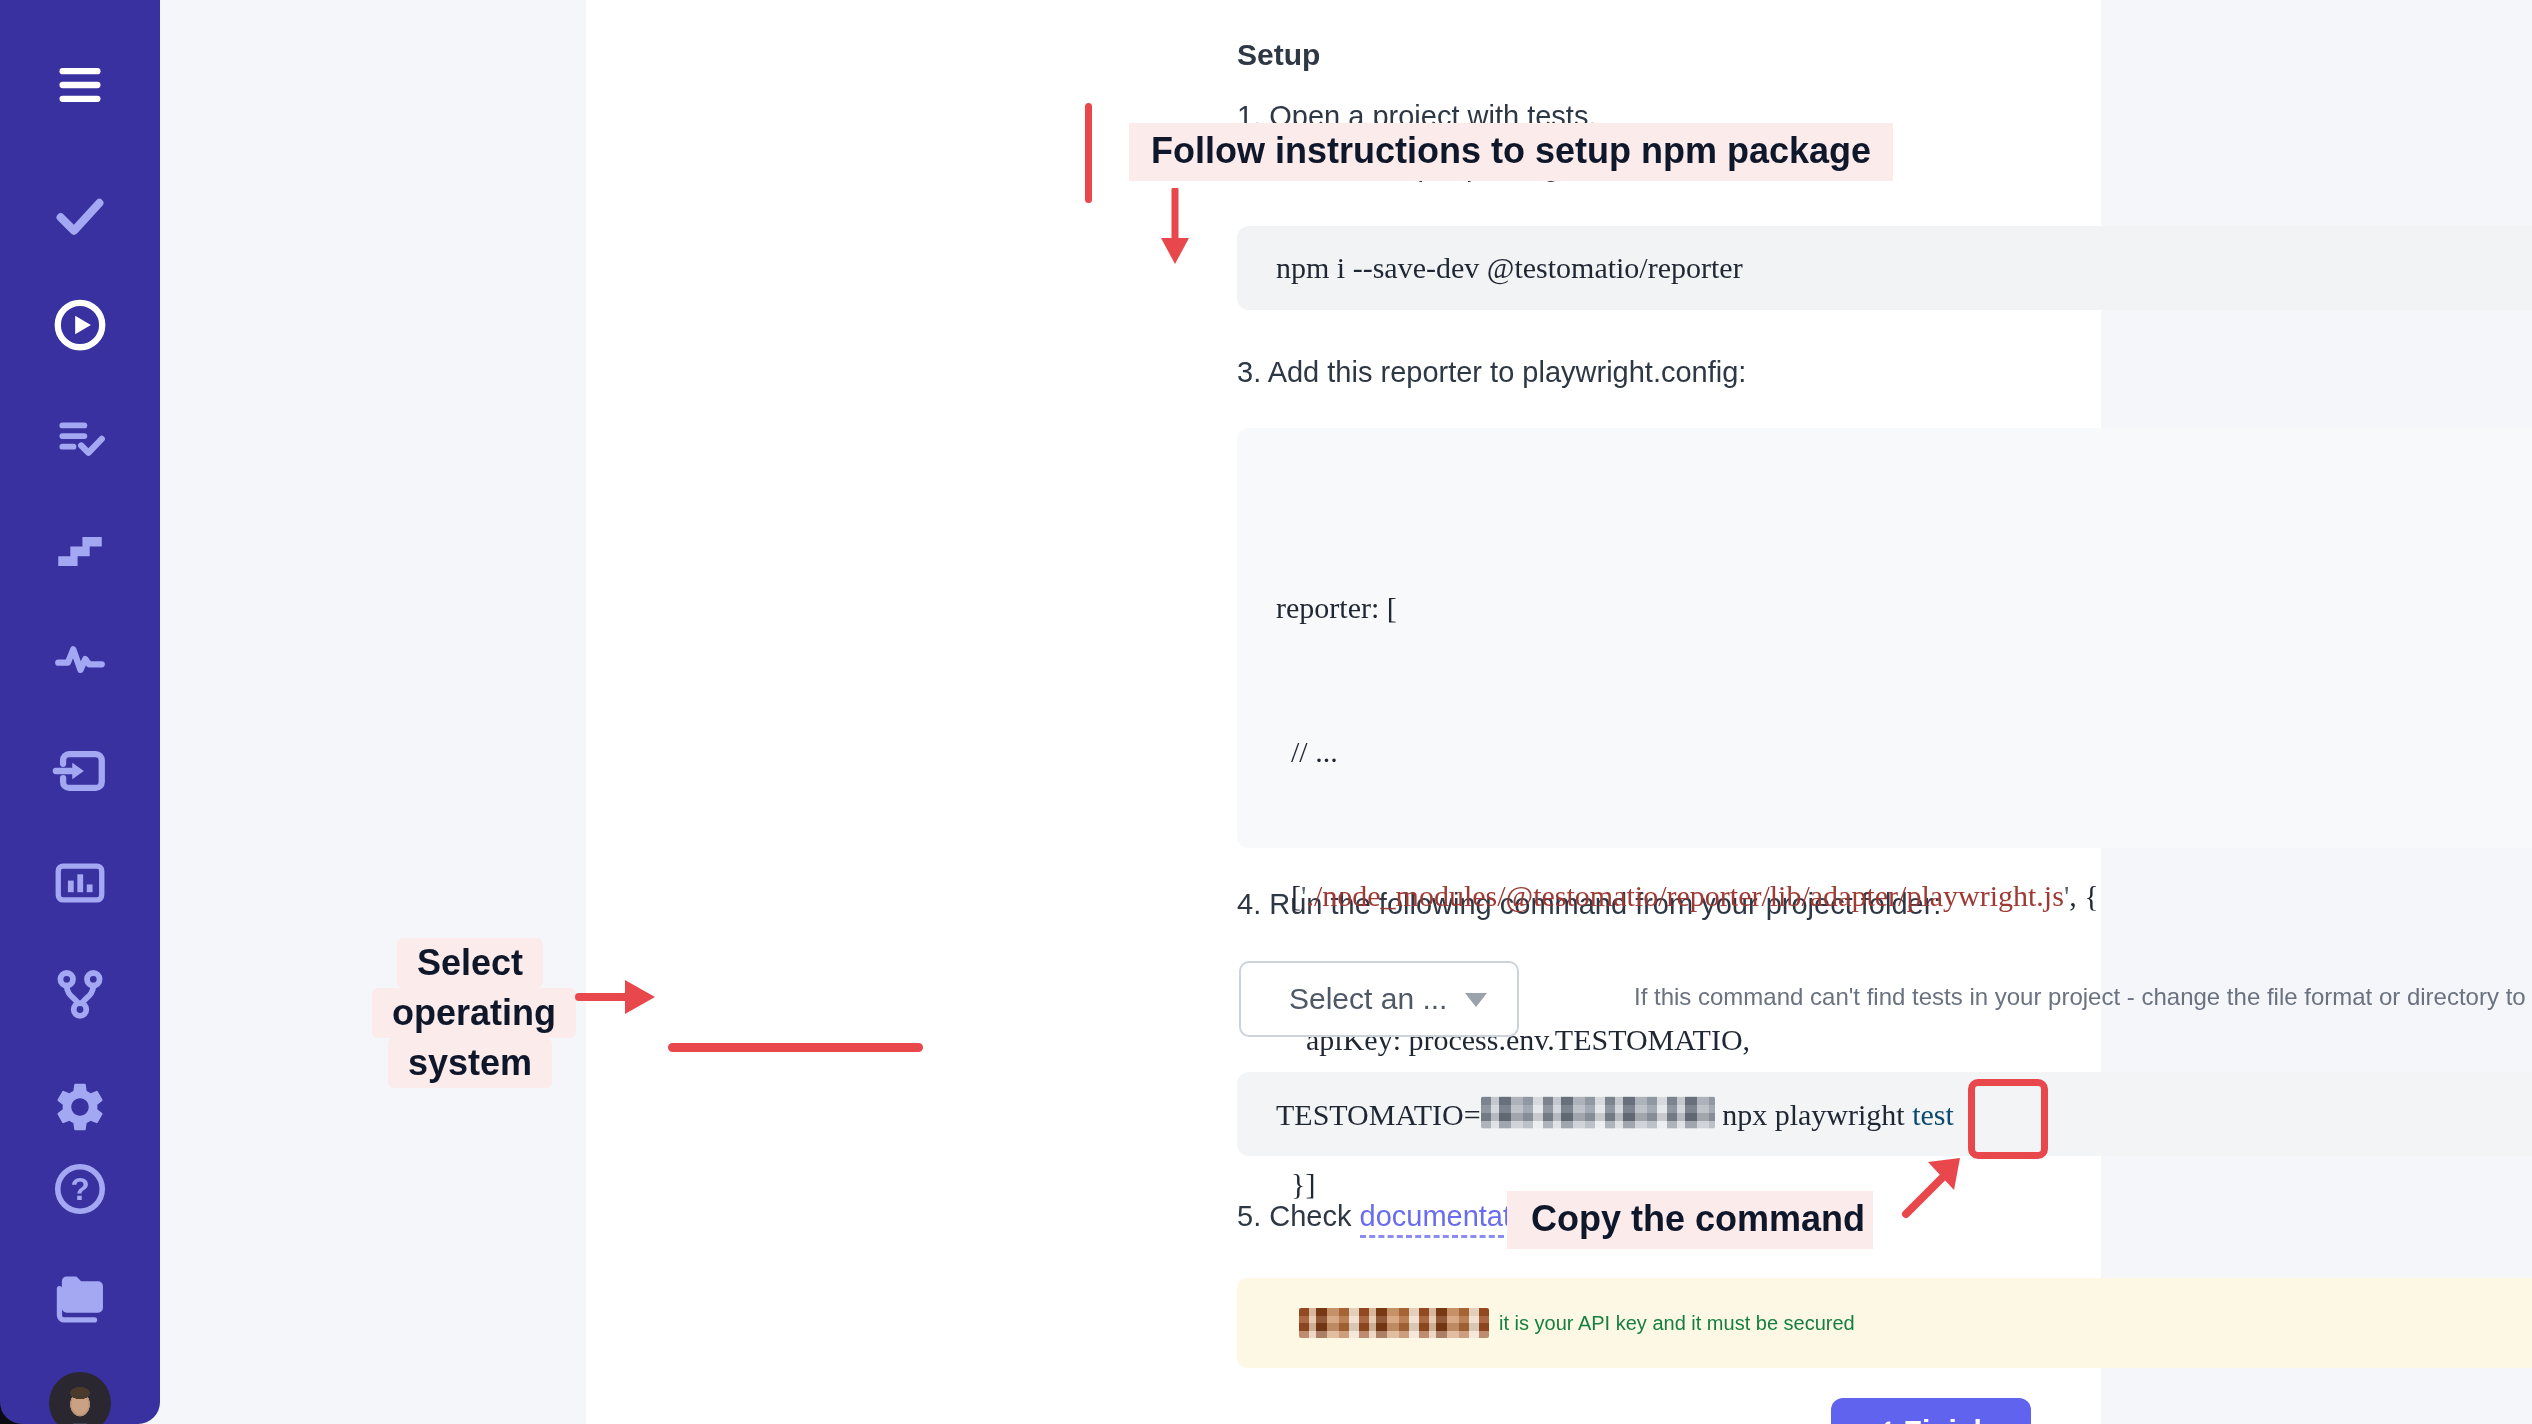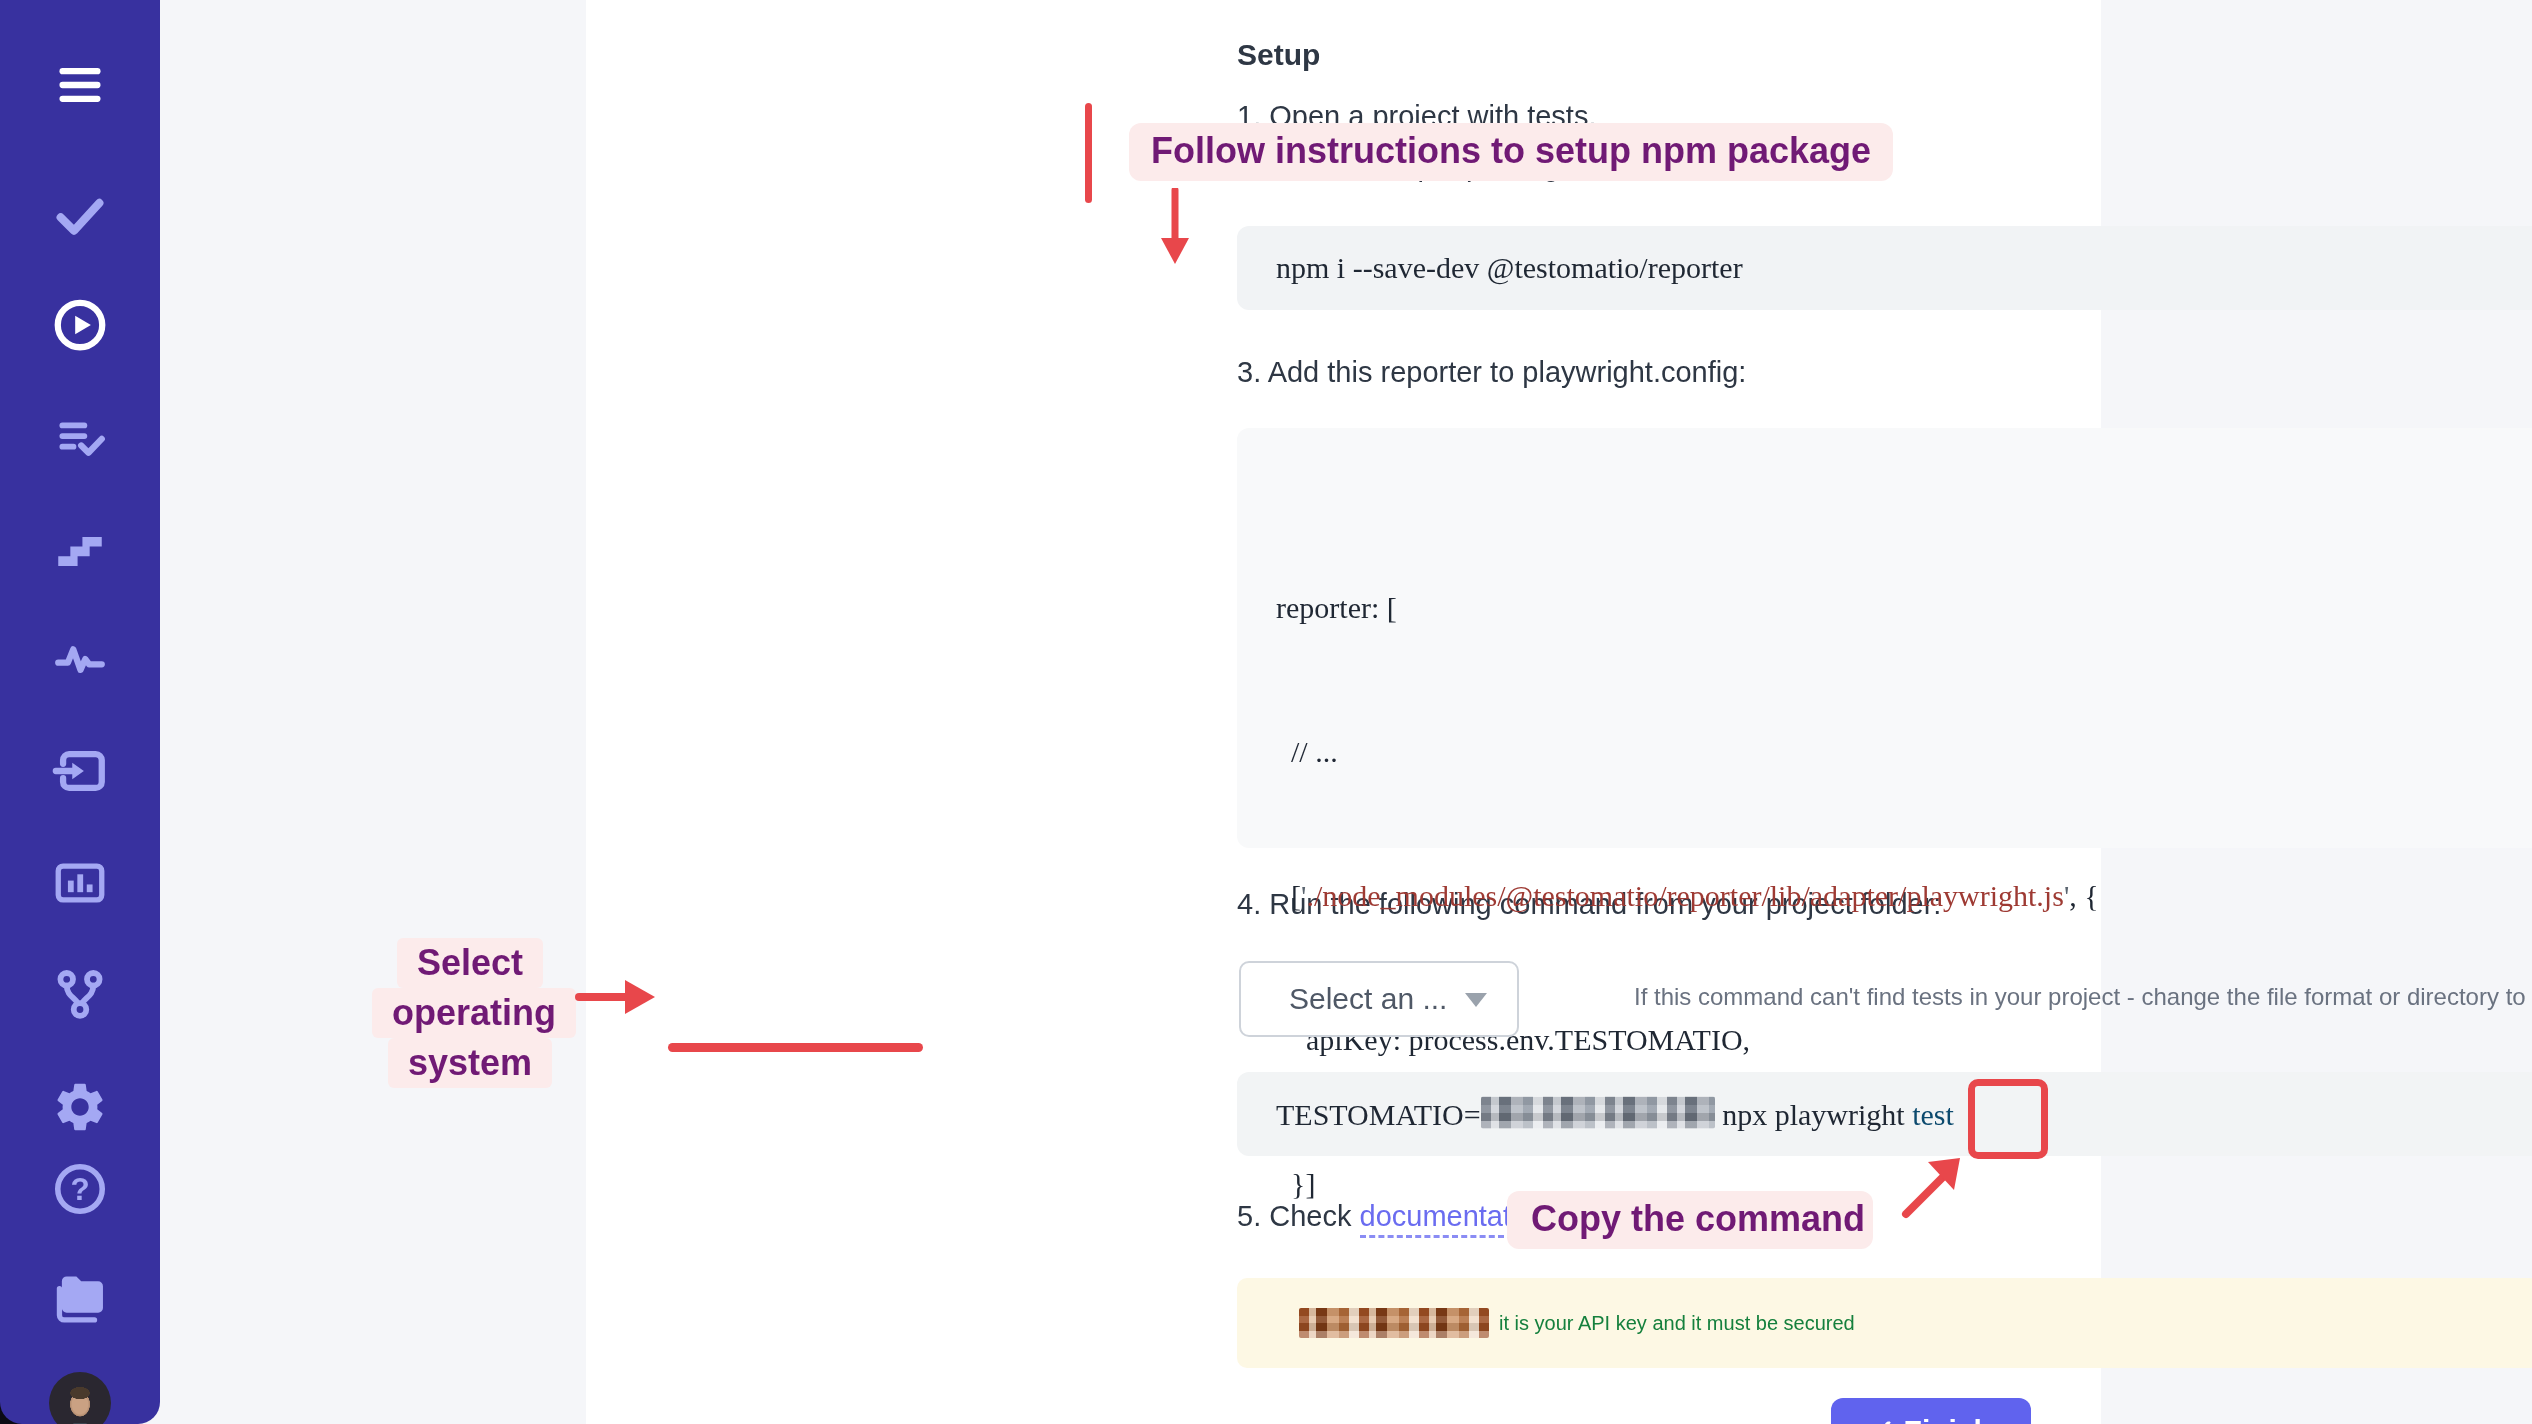--- a/index.html
+++ b/index.html
@@ -46,21 +46,21 @@
   
   .dropdown{position:absolute;left:653px;top:961px;width:276px;height:72px;background:#fff;
             border:2px solid #ced3da;border-radius:10px;display:flex;align-items:center;cursor:pointer;}
   .dd-value{margin-left:48px;font-size:30px;color:#4f5866;}
   .dd-caret{position:absolute;right:30px;top:30px;width:0;height:0;
             border-left:11px solid transparent;border-right:11px solid transparent;
             border-top:14px solid #9aa2ac;}
   .hint{position:absolute;left:1048px;top:983px;width:1000px;font-size:24px;color:#6a7280;}
 
   
-  .ann{position:absolute;background:#fcebeb;color:#701a75;font-weight:bold;border-radius:12px;}
+  .ann{position:absolute;background:#fcebeb;color:#0f172a;font-weight:bold;border-radius:0;}
   .ann-1{left:1129px;top:123px;font-size:36px;padding:7px 22px 9px 22px;}
   .ann-3{left:1507px;top:1191px;font-size:36px;padding:7px 8px 9px 24px;}
   .ann-os{left:372px;top:938px;width:196px;text-align:center;font-size:36px;line-height:50px;
           background:transparent;}
   .ann-os span{background:#fcebeb;display:inline-block;padding:0 20px;border-radius:6px;}
   .redline-v{position:absolute;left:1085px;top:103px;width:7px;height:100px;background:#e8474b;border-radius:4px;}
   .red-underline{position:absolute;left:668px;top:1043px;width:255px;height:9px;background:#e8474b;border-radius:5px;}
   .red-arrow{position:absolute;}
   .red-box{position:absolute;left:1968px;top:1079px;width:66px;height:66px;border:7px solid #e8474b;border-radius:10px;}
 

